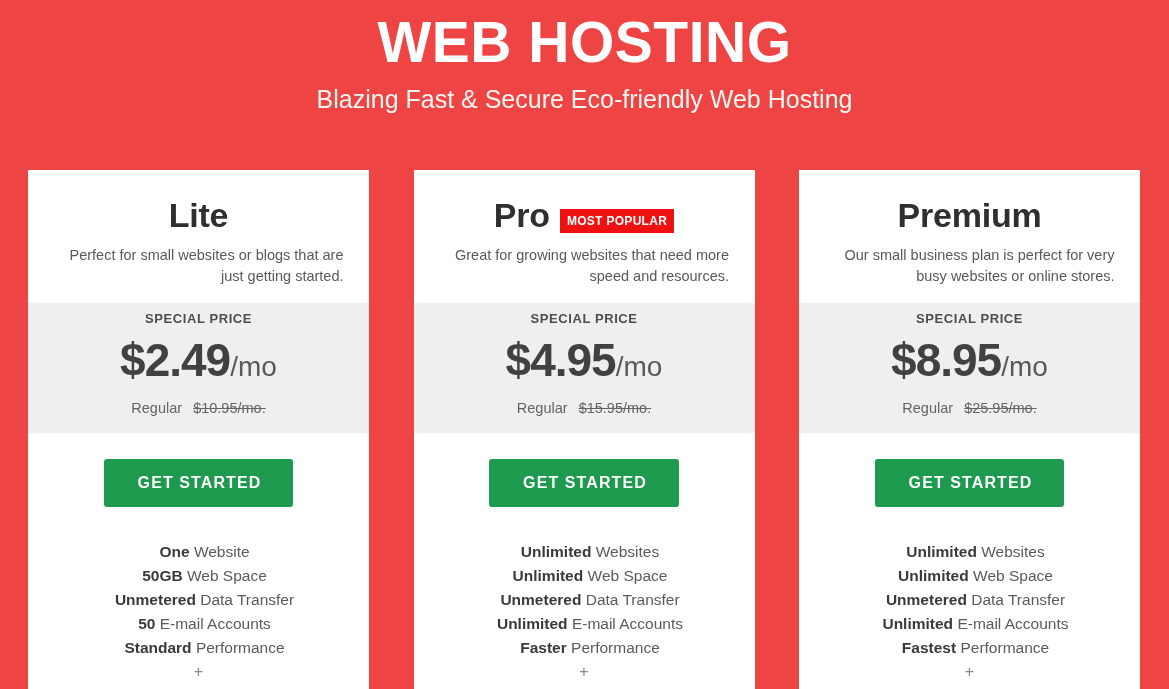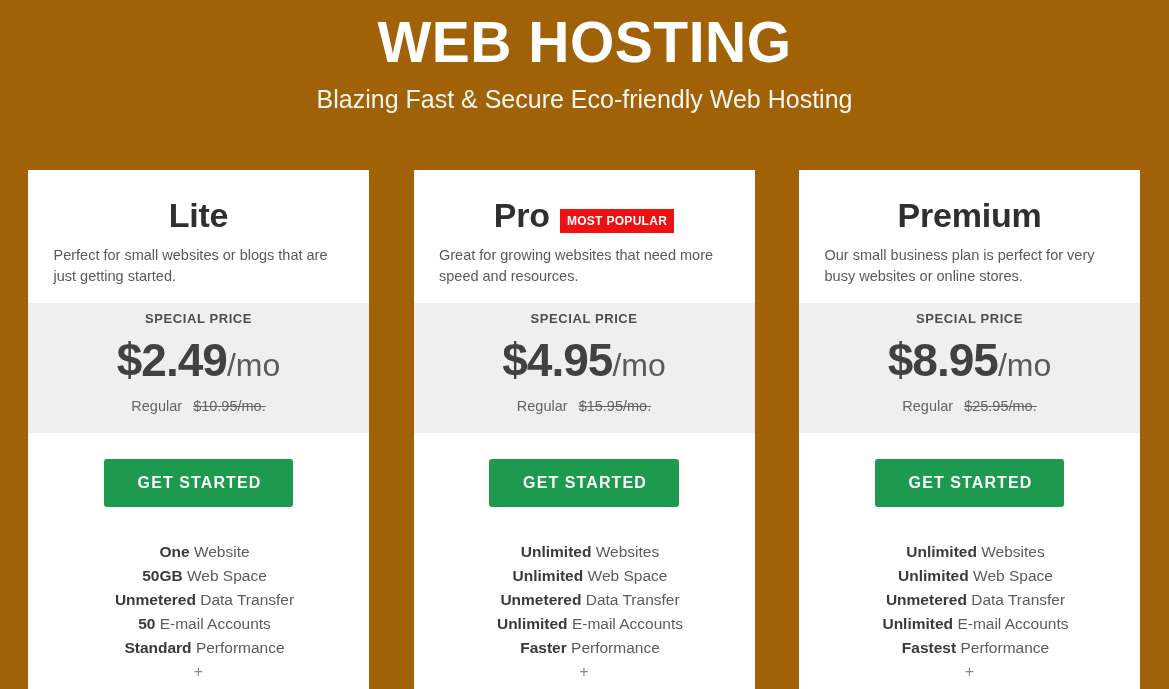--- a/index.html
+++ b/index.html
@@ -13,21 +13,21 @@
     overflow: hidden;
     background: #4f8a4c;
     font-family: "Liberation Sans", "DejaVu Sans", sans-serif;
     -webkit-font-smoothing: antialiased;
   }
 
   .page {
     position: relative;
     width: 1169px;
     height: 689px;
-    background: #a16207;
+    background: #ef4444;
     overflow: hidden;
   }
 
   
   .hero {
     position: absolute;
     left: 0;
     top: 0;
     width: 1169px;
     text-align: center;
@@ -65,21 +65,21 @@
     width: 341px;
     background: #ffffff;
     overflow: hidden;
     position: relative;
     min-height: 519px;
   }
 
   
   .card-head {
     padding: 24px 16px 16px 16px;
-    text-align: left;
+    text-align: right;
     background: #ffffff;
   }
   .plan-name-row {
     display: flex;
     align-items: center;
     justify-content: center;
     gap: 10px;
     height: 42px;
   }
   .plan-name {
@@ -129,21 +129,21 @@
     white-space: nowrap;
   }
   .price-amount {
     font-size: 46px;
     line-height: 56px;
     font-weight: 700;
     color: #414141;
     letter-spacing: -1px;
   }
   .price-per {
-    font-size: 32px;
+    font-size: 28px;
     line-height: 56px;
     font-weight: 400;
     color: #5a5a5a;
   }
   .regular-line {
     margin-top: 3px;
     font-size: 14.5px;
     line-height: 20px;
     color: #646464;
   }

